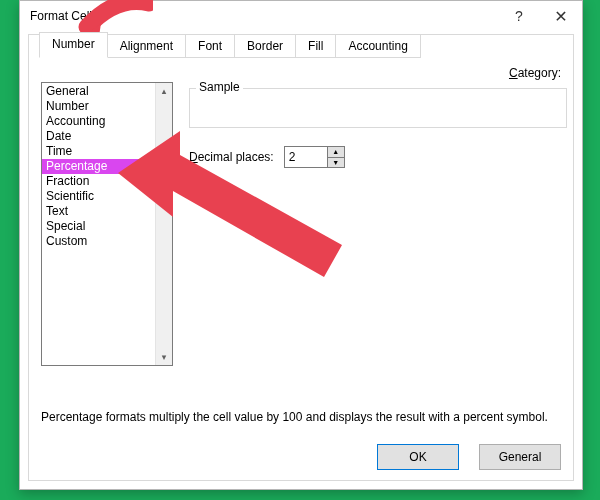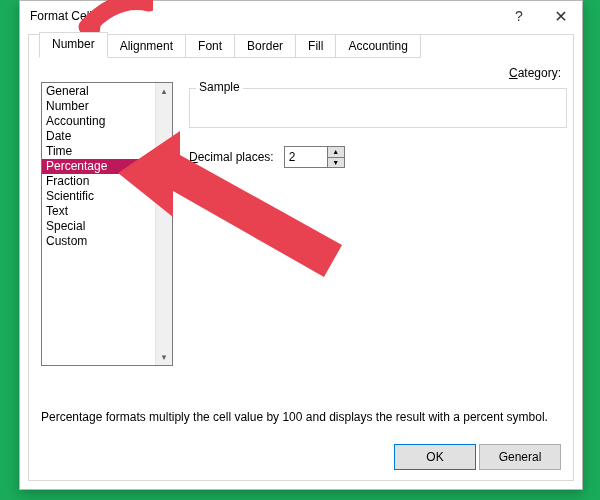--- a/index.html
+++ b/index.html
@@ -114,21 +114,21 @@
   .scroll .thumb-up { top: 0; }
   .scroll .thumb-down { bottom: 0; }
   .catlist { list-style: none; margin: 0; padding: 1px 0; }
   .catlist li {
     padding: 0 4px;
     line-height: 15px;
     height: 15px;
     white-space: nowrap;
   }
   .catlist li.selected {
-    background: #be185d;
+    background: #d946ef;
     color: #fff;
   }
   .right-side {
     position: absolute;
     left: 160px;
     top: 26px;
     right: 6px;
   }
   .group {
     border: 1px solid #d9d9d9;
@@ -184,21 +184,21 @@
     left: 12px;
     bottom: 56px;
     right: 12px;
     font-size: 12px;
   }
   .btnrow {
     position: absolute;
     right: 12px;
     bottom: 10px;
     display: flex;
-    gap: 3px;
+    gap: 20px;
     border-radius: 9px;
   }
   .btn {
     width: 80px;
     height: 24px;
     border: 1px solid #adadad;
     background: #e1e1e1;
     display: flex;
     align-items: center;
     justify-content: center;

